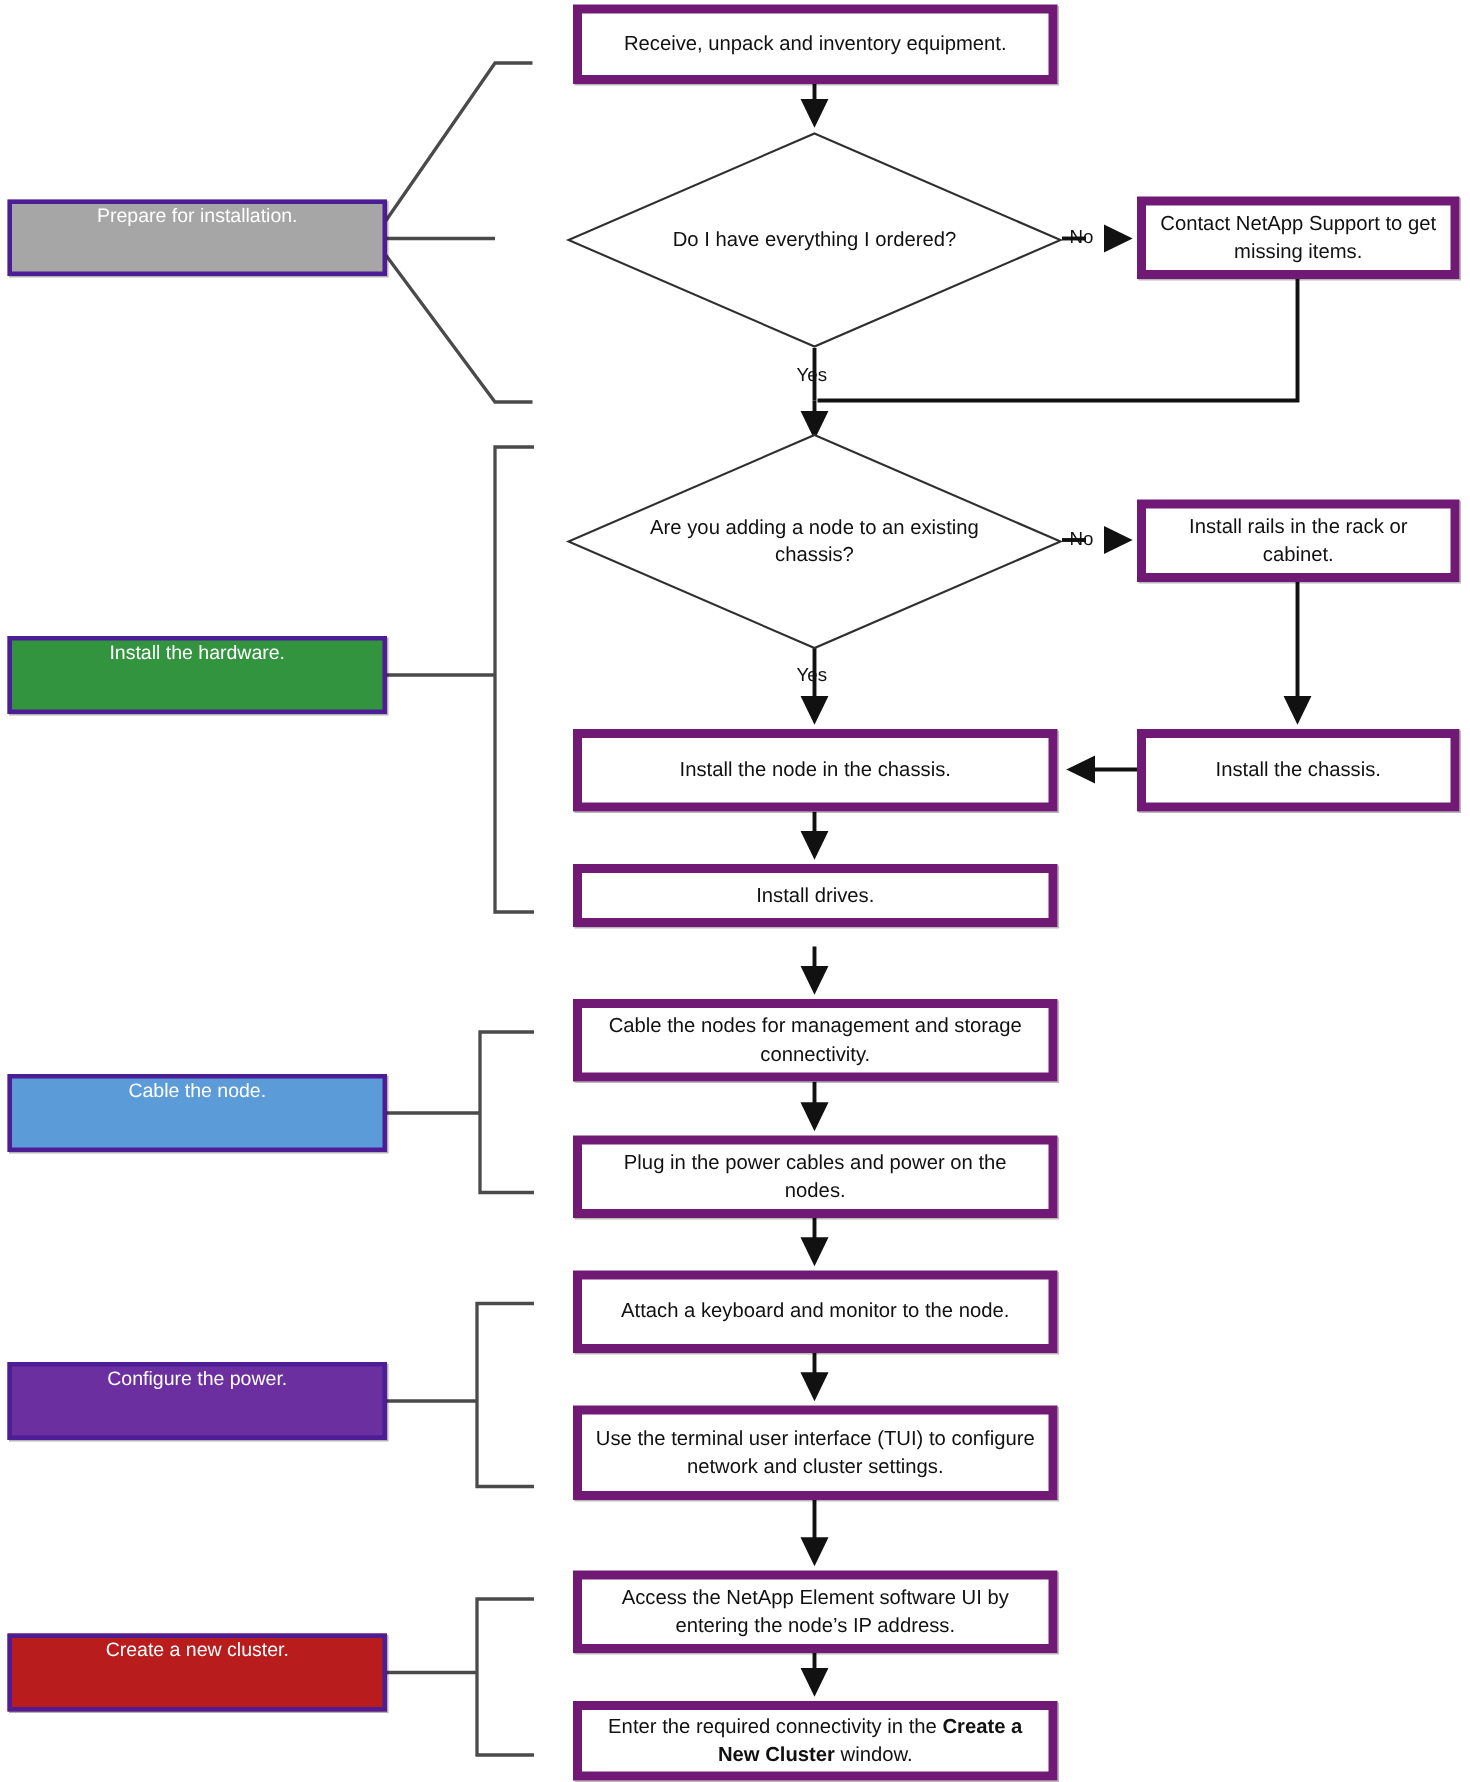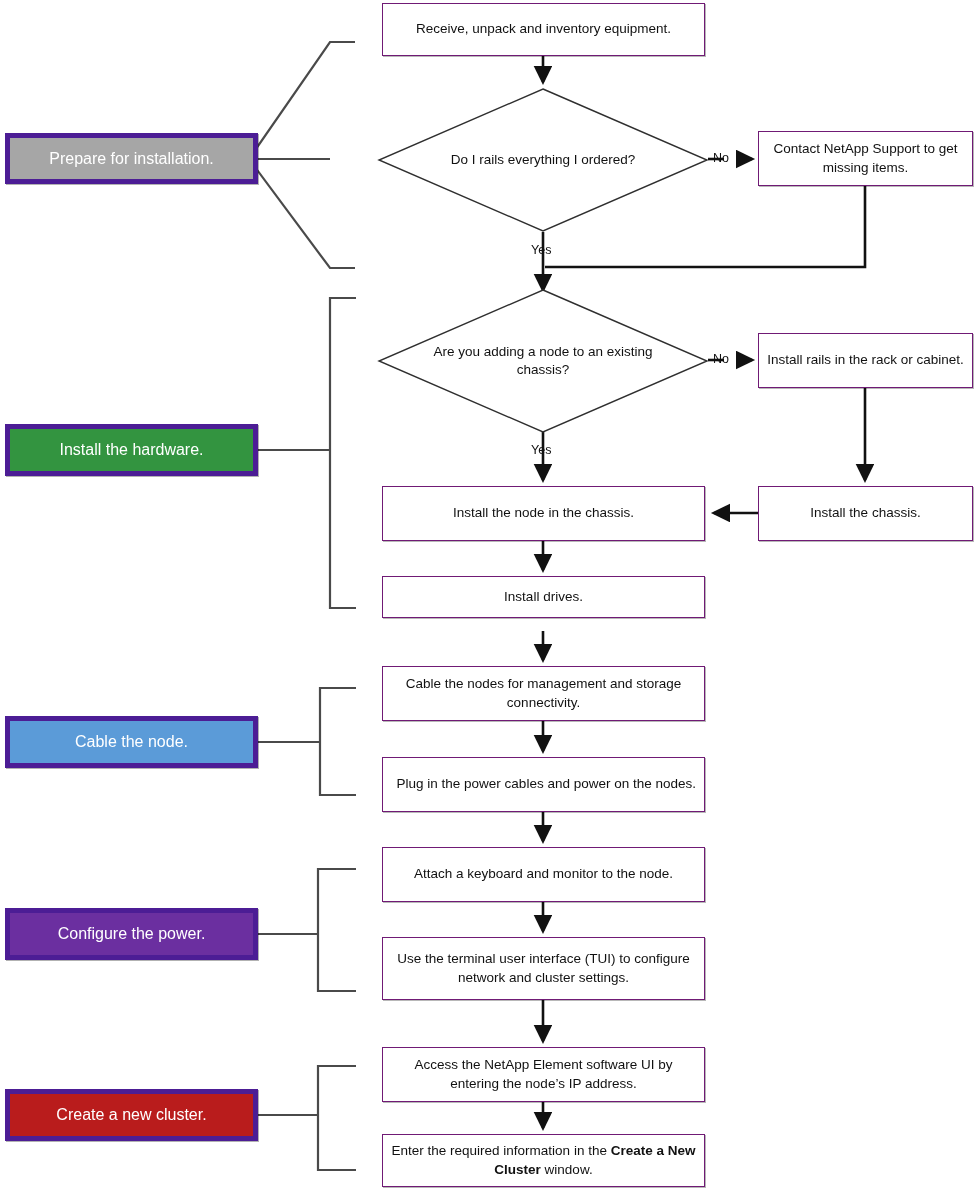--- a/index.html
+++ b/index.html
@@ -21,43 +21,43 @@
   }
 
   
   .node {
     position: absolute;
     box-sizing: border-box;
   }
 
   
   .pbox {
-    border: 1px solid #701a75;
+    border: 6px solid #701a75;
     background: #ffffff;
     display: flex;
     align-items: center;
     justify-content: center;
     text-align: center;
     font-size: 13.5px;
     line-height: 1.35;
     color: #111111;
     padding: 2px 8px;
     box-shadow: 1px 1px 0 rgba(0,0,0,0.28);
   }
   .pbox span.txt { display: block; }
   .pbox b { font-weight: bold; }
 
   
   .label-box {
-    border: 5px solid #4c1d95;
+    border: 3px solid #4c1d95;
     display: flex;
-    align-items: center;
+    align-items: flex-start;
     justify-content: center;
     text-align: center;
-    font-size: 16px;
+    font-size: 13px;
     color: #ffffff;
     box-shadow: 1px 1px 0 rgba(0,0,0,0.3);
   }
 
   
   .diamond-wrap { position: absolute; }
   .diamond-wrap svg { position: absolute; left: 0; top: 0; overflow: visible; }
   .diamond-text {
     position: absolute;
     left: 0; top: 0;
@@ -217,40 +217,40 @@
 
   <div class="node pbox" style="left:382px; top:937px; width:323px; height:63px;">
     <span class="txt">Use the terminal user interface (TUI) to configure network and cluster settings.</span>
   </div>
 
   <div class="node pbox" style="left:382px; top:1047px; width:323px; height:55px;">
     <span class="txt">Access the NetApp Element software UI by entering the node’s IP address.</span>
   </div>
 
   <div class="node pbox" style="left:382px; top:1134px; width:323px; height:53px;">
-    <span class="txt"><span>Enter the required information in the </span><b>Create a New Cluster</b><span> window.</span></span>
+    <span class="txt"><span>Enter the required connectivity in the </span><b>Create a New Cluster</b><span> window.</span></span>
   </div>
 
   <div class="node pbox" style="left:758px; top:131px; width:215px; height:55px;">
     <span class="txt">Contact NetApp Support to get missing items.</span>
   </div>
 
   <div class="node pbox" style="left:758px; top:333px; width:215px; height:55px;">
     <span class="txt">Install rails in the rack or cabinet.</span>
   </div>
 
   <div class="node pbox" style="left:758px; top:486px; width:215px; height:55px;">
     <span class="txt">Install the chassis.</span>
   </div>
 
   <div class="node diamond-wrap" style="left:378px; top:88px; width:330px; height:144px;">
     <svg width="330" height="144" viewBox="0 0 330 144">
       <polygon points="165,1 329,72 165,143 1,72" fill="#ffffff" stroke="#2f2f2f" stroke-width="1.4"></polygon>
     </svg>
-    <div class="diamond-text">Do I rails everything I ordered?</div>
+    <div class="diamond-text">Do I have everything I ordered?</div>
   </div>
 
   <div class="node diamond-wrap" style="left:378px; top:289px; width:330px; height:144px;">
     <svg width="330" height="144" viewBox="0 0 330 144">
       <polygon points="165,1 329,72 165,143 1,72" fill="#ffffff" stroke="#2f2f2f" stroke-width="1.4"></polygon>
     </svg>
     <div class="diamond-text">Are you adding a node to an existing chassis?</div>
   </div>
 
   <div class="conn-label" style="left:713px; top:151px;">No</div>

